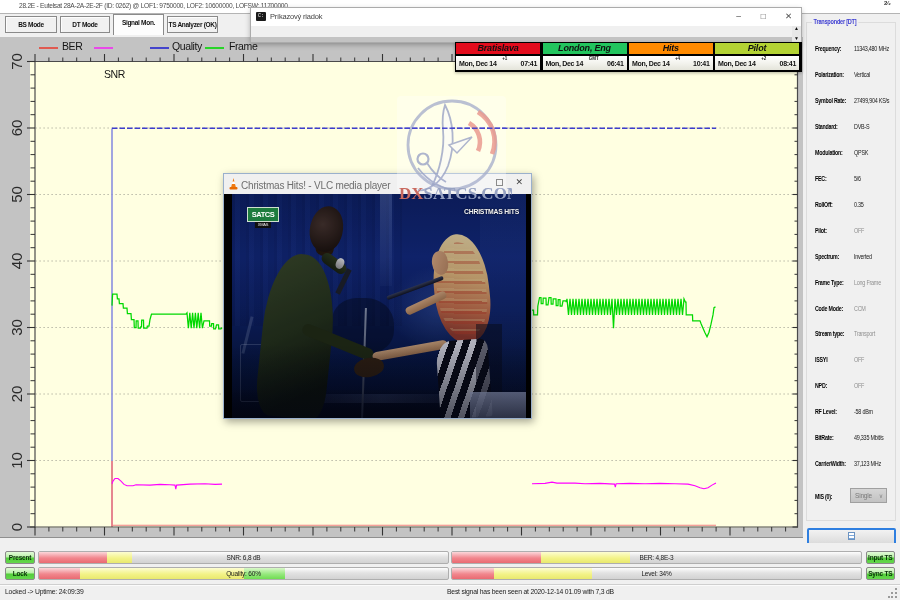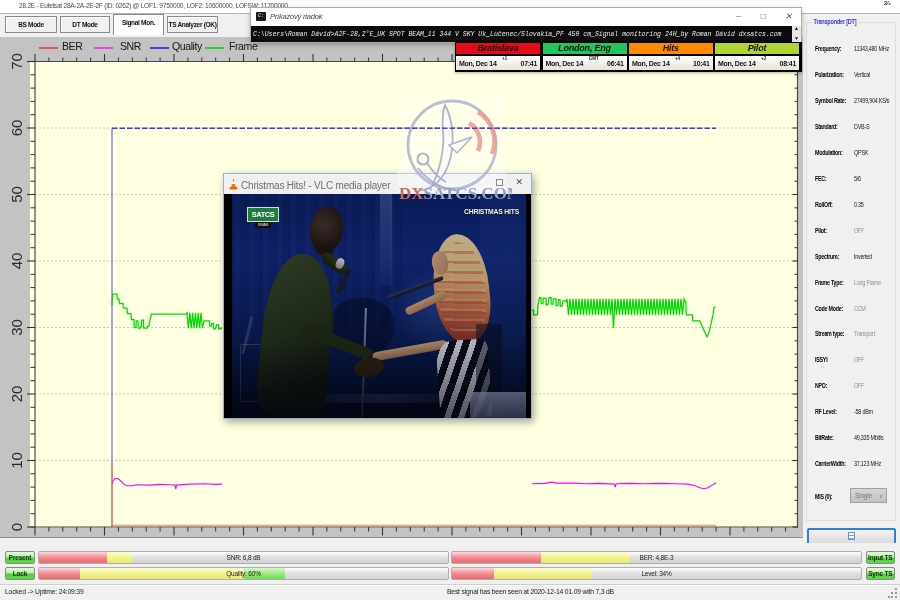--- a/index.html
+++ b/index.html
@@ -32,21 +32,21 @@
 .fv.gray { color:#8f8f8f; }
 #miscombo { position:absolute; left:47px; top:474px; width:37px; height:15px;
   background:linear-gradient(#d6d6d6,#c2c2c2); border:1px solid #a0a0a0;
   font-size:6.5px; color:#7a7a7a; line-height:13px; padding-left:4px; letter-spacing:-0.2px;}
 #miscombo:after { content:"\2228"; position:absolute; right:3px; top:1px; font-size:6px; color:#888;}
 #bigbtn { position:absolute; left:4px; top:513.5px; width:89px; height:17px;
   background:linear-gradient(#f2f2f2,#dcdcdc); border:2px solid #2f7fe0; border-radius:2px;}
 #bigbtn .ic { position:absolute; left:50%; top:50%; width:7px; height:8px; margin:-4px 0 0 -3.5px;
   border:1px solid #6b93c2; background:linear-gradient(#fff 0 1.5px,#7da8da 1.5px 3px,#fff 3px 4.5px,#7da8da 4.5px 6px,#fff 6px); }
 
-#console { left:251px; top:8px; width:550px; height:34px; box-shadow:0 2px 6px rgba(0,0,0,0.35); outline:1px solid #ababab;font-style:italic; }
+#console { left:251px; top:8px; width:550px; height:34px; box-shadow:0 2px 6px rgba(0,0,0,0.35); outline:1px solid #ababab; }
 #contitle { position:absolute; left:0; top:0; width:550px; height:18px; background:#fff; }
 #conico { position:absolute; left:5px; top:4px; width:10px; height:9px; background:#1a1a1a;
   border-radius:1px; color:#fff; font-size:5px; line-height:9px; text-align:center; font-family:"Liberation Mono",monospace;}
 #contxt { position:absolute; left:19px; top:4px; font-size:7.5px; color:#444; letter-spacing:-0.2px;}
 .conbtn { position:absolute; top:3px; font-size:8.5px; color:#4f4f4f; font-weight:400;}
 #conblack { position:absolute; left:0; top:18px; width:541px; height:16px; background:#0c0c0c; }
 #conline { position:absolute; left:2px; top:4px; font-family:"Liberation Mono",monospace;
   font-size:7px; color:#ececec; white-space:nowrap; transform:scaleX(0.925); transform-origin:0 0;}
 #conscroll { position:absolute; left:541px; top:18px; width:9px; height:16px; background:#e8e8e8;
   font-size:5px; color:#111; text-align:center; line-height:5px;}
@@ -288,21 +288,21 @@
 <text x="16" y="357.0" transform="rotate(-90 16 357.0)" text-anchor="middle" font-size="15" fill="#2a2a2a" dominant-baseline="central" font-family="Liberation Sans, sans-serif">20</text>
 <text x="16" y="290.5" transform="rotate(-90 16 290.5)" text-anchor="middle" font-size="15" fill="#2a2a2a" dominant-baseline="central" font-family="Liberation Sans, sans-serif">30</text>
 <text x="16" y="224.0" transform="rotate(-90 16 224.0)" text-anchor="middle" font-size="15" fill="#2a2a2a" dominant-baseline="central" font-family="Liberation Sans, sans-serif">40</text>
 <text x="16" y="157.5" transform="rotate(-90 16 157.5)" text-anchor="middle" font-size="15" fill="#2a2a2a" dominant-baseline="central" font-family="Liberation Sans, sans-serif">50</text>
 <text x="16" y="91.0" transform="rotate(-90 16 91.0)" text-anchor="middle" font-size="15" fill="#2a2a2a" dominant-baseline="central" font-family="Liberation Sans, sans-serif">60</text>
 <text x="16" y="24.5" transform="rotate(-90 16 24.5)" text-anchor="middle" font-size="15" fill="#2a2a2a" dominant-baseline="central" font-family="Liberation Sans, sans-serif">70</text>
       </svg>
 <div class="legline" style="left:39px;background:#e05a50;"></div>
 <div class="legtxt" style="left:62px;">BER</div>
 <div class="legline" style="left:94px;background:#e949e9;"></div>
-<div class="legtxt" style="left:120px;">SNR</div>
+<div class="legtxt" style="left:104px;margin-top:28px;">SNR</div>
 <div class="legline" style="left:150px;background:#4444cc;"></div>
 <div class="legtxt" style="left:172px;">Quality</div>
 <div class="legline" style="left:205px;background:#28d428;"></div>
 <div class="legtxt" style="left:229px;">Frame</div>
 </div>
 <div id="rpanel" class="abs">
       <div id="fieldset">
         <div id="fslegend">Transponder [DT]</div>
 <div class="fl" style="top:22px;">Frequency:</div>
         <div class="fv" style="top:22px;">11343,480 MHz</div>
@@ -345,23 +345,20 @@
         <div class="ic"></div>
       </div>
 </div>
 <div id="console" class="abs">
 <div id="contitle"></div>
       <div id="conico">C:</div>
       <div id="contxt">Príkazový riadok</div>
 <div class="conbtn" style="right:60px;">–</div>
       <div class="conbtn" style="right:35px;">□</div>
       <div class="conbtn" style="right:9px;">✕</div>
-<div id="conblack">
-        <div id="conline">C:\Users\Roman Dávid&gt;A2F-28,2°E_UK SPOT BEAM_11 344 V SKY Uk_Lučenec/Slovakia_PF 450 cm_Signal monitoring 24H_by Roman Dávid dxsatcs.com</div>
-      </div>
 <div id="conscroll">▲<br><br>▼</div>
 </div>
 <div id="citybar" class="abs">
 <div class="city" style="left:0px;width:85px;background:#e30b1c;">Bratislava</div>
 <div class="city" style="left:86.5px;width:85px;background:#22c55e;">London, Eng</div>
 <div class="city" style="left:173px;width:84.5px;background:#ff8a00;">Hits</div>
 <div class="city" style="left:259px;width:85px;background:#b3d233;">Pilot</div>
 <div class="datec" style="left:0px;width:85px;">
         <span class="d">Mon, Dec 14</span>
         <span class="s">+1</span>

